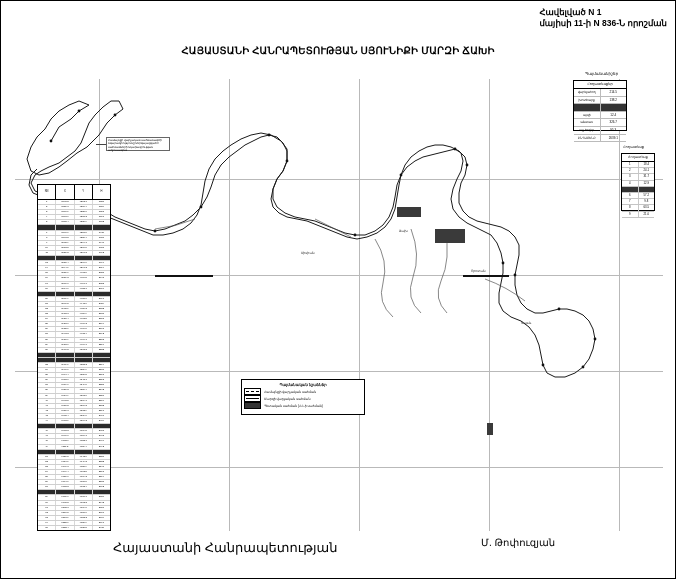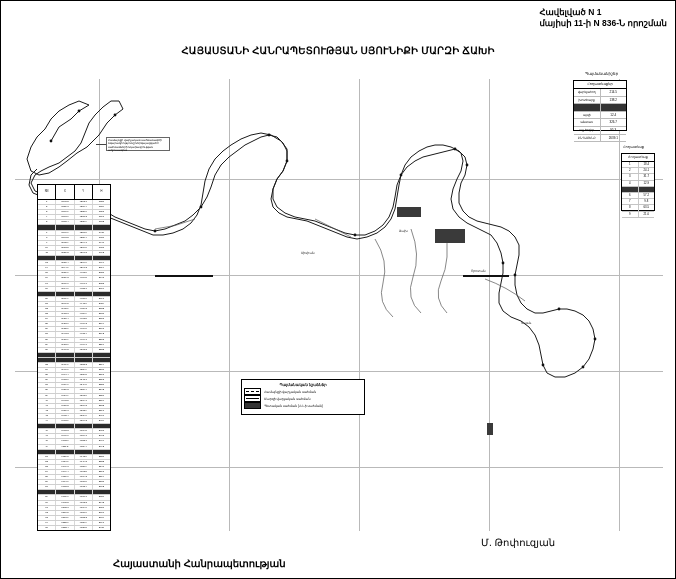--- a/index.html
+++ b/index.html
@@ -7,22 +7,22 @@
        font-family:"Liberation Sans",sans-serif;color:#000;}
   .page{position:absolute;inset:0;border:1px solid #000;box-sizing:border-box;}
 
   
   .hdr{position:absolute;right:8px;top:6px;text-align:left;
        font-size:8.5px;font-weight:bold;line-height:11px;}
   .title{position:absolute;left:0;right:0;top:43px;text-align:center;
          font-size:10px;font-weight:bold;line-height:13px;letter-spacing:.2px;}
 
   
-  .footer-l{position:absolute;left:112px;bottom:8px;font-size:10px;
-            font-weight:bold;line-height:13px;}
+  .footer-l{position:absolute;left:112px;bottom:24px;font-size:13px;
+            font-weight:normal;line-height:13px;}
   .footer-r{position:absolute;right:120px;bottom:30px;font-size:10px;font-weight:normal;}
 
   
   .mapwrap{position:absolute;left:14px;top:78px;width:648px;height:452px;}
   .grid-v,.grid-h{position:absolute;background:#b9b9b9;}
   .grid-v{width:1px;top:0;bottom:0;}
   .grid-h{height:1px;left:0;right:0;}
 
   
   svg.border{position:absolute;left:0;top:0;width:648px;height:452px;overflow:visible;}

